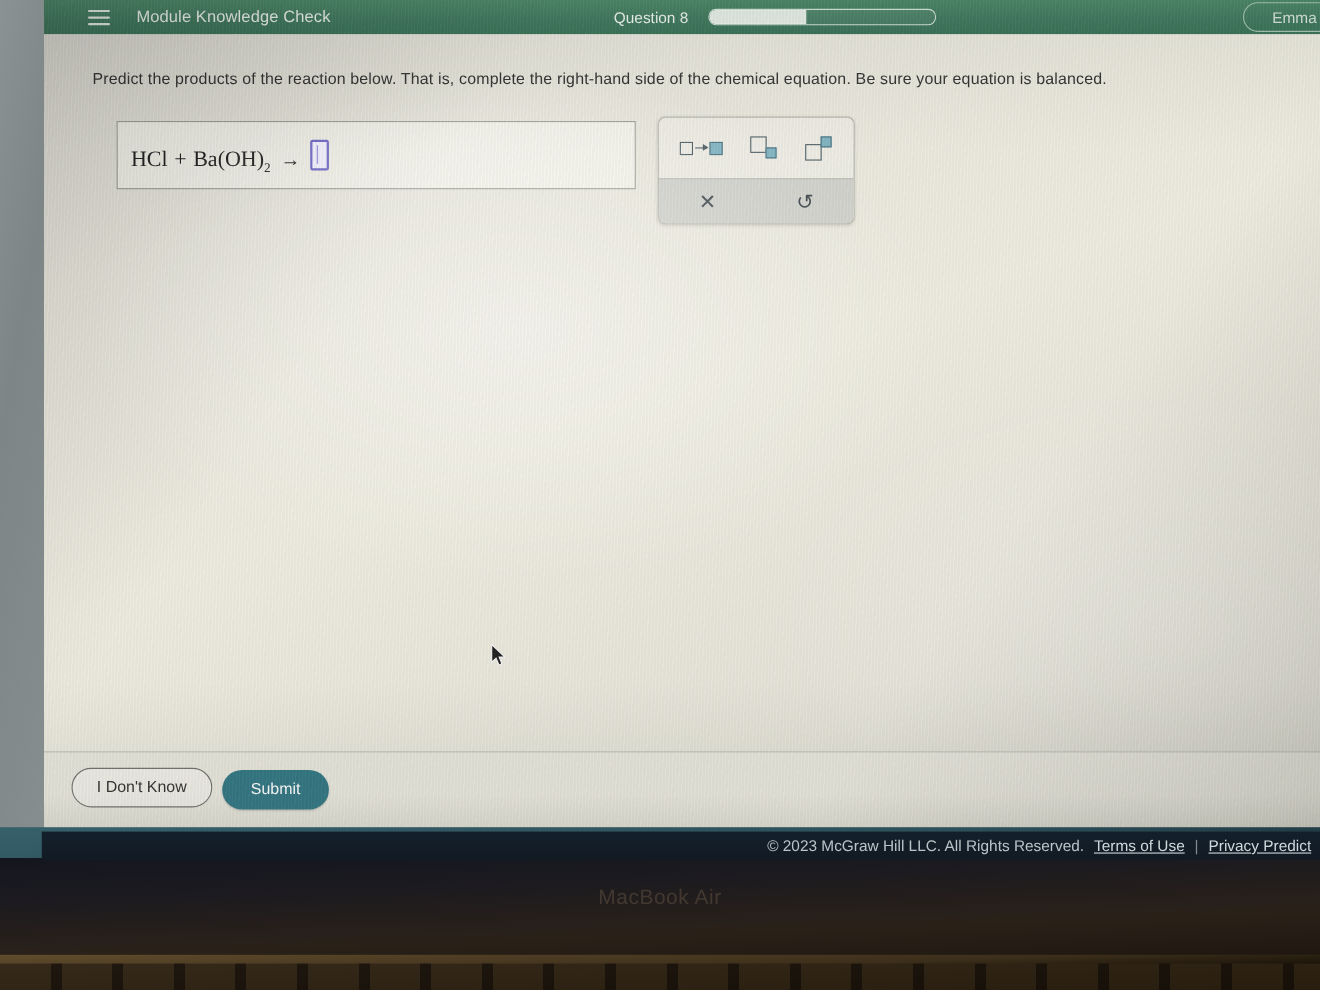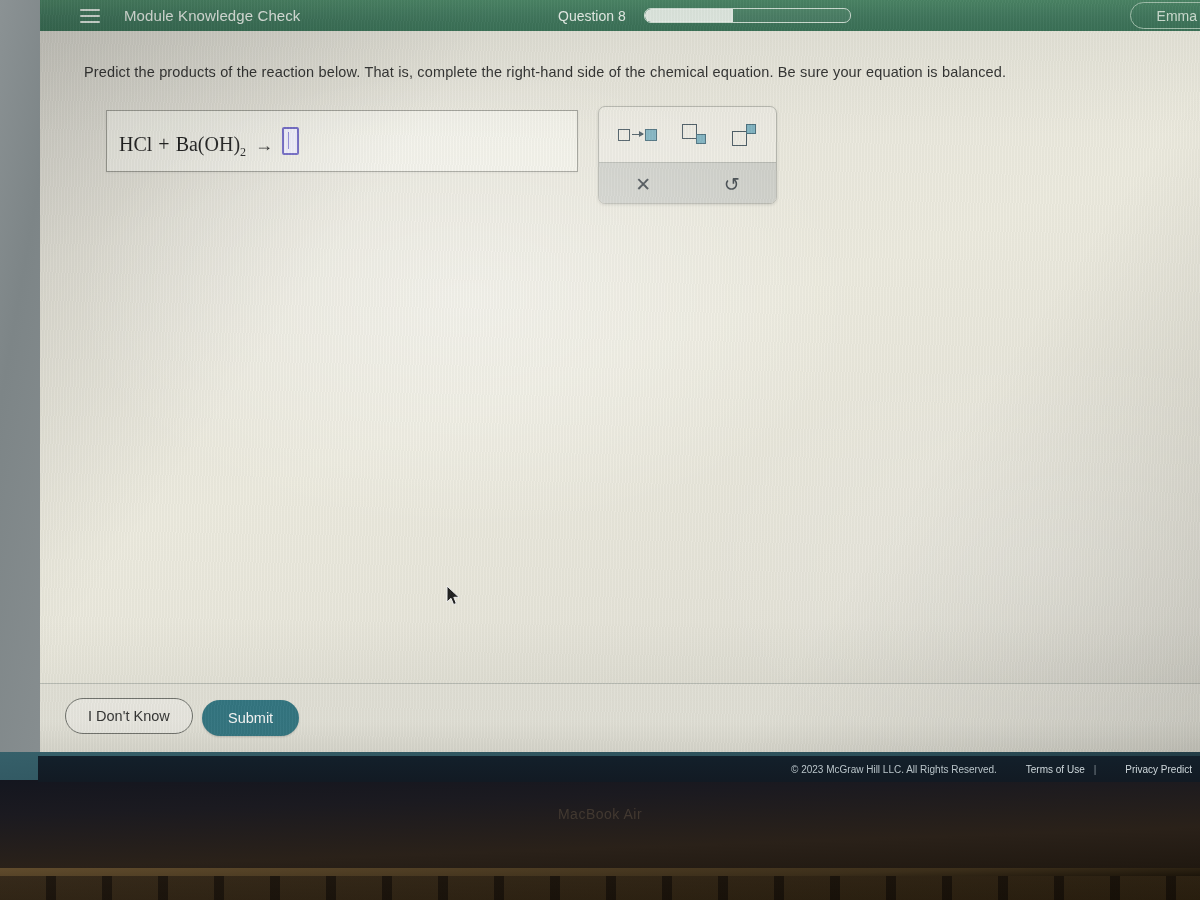--- a/index.html
+++ b/index.html
@@ -58,21 +58,21 @@
         rgba(120,92,40,.30) 0px, rgba(120,92,40,.30) 46px,
         rgba(20,14,6,.85) 46px, rgba(20,14,6,.85) 56px);
     opacity: .55;
     z-index: 8;
   }
   .macbook-label {
     position: absolute;
     left: 0; top: 806px;
     width: 1200px;
     text-align: center;
-    font-size: 14px;
+    font-size: 19px;
     letter-spacing: .5px;
     color: #463c33;
     opacity: .9;
     z-index: 9;
     user-select: none;
   }
 
   
   #screen {
     position: absolute;
@@ -362,30 +362,30 @@
     position: absolute;
     left: 38px; top: 756px;
     width: 1162px; height: 26px;
     z-index: 12;
     display: flex;
     align-items: center;
     justify-content: flex-end;
     padding-right: 8px;
     box-sizing: border-box;
     background: linear-gradient(180deg, #13202b 0%, #121a23 100%);
-    font-size: 10px;
+    font-size: 14px;
     color: #b9c4c9;
     gap: 9px;
     white-space: nowrap;
   }
   .copyright-bar .sep { color: #7f8b91; }
   .copyright-bar a {
     color: #cfd8dc;
+    text-decoration: underline;
     cursor: pointer;
-    margin-left: 20px;
   }
 </style>
 </head>
 <body>
 
 <div id="stage">
 
   <div id="screen">
 
     <div class="app-header">

